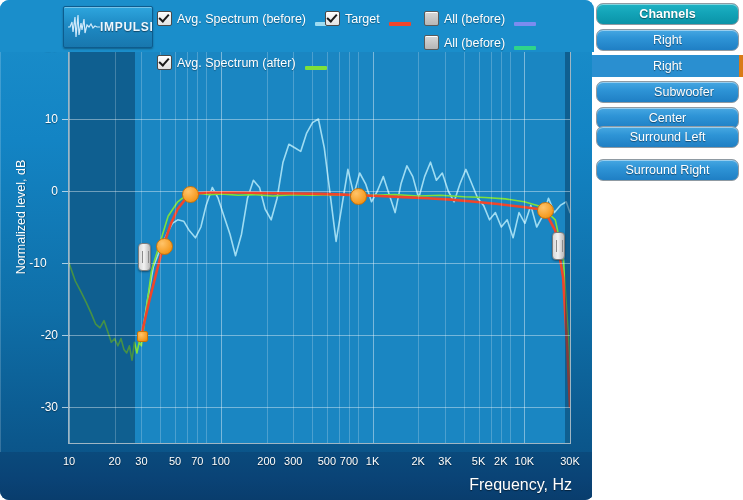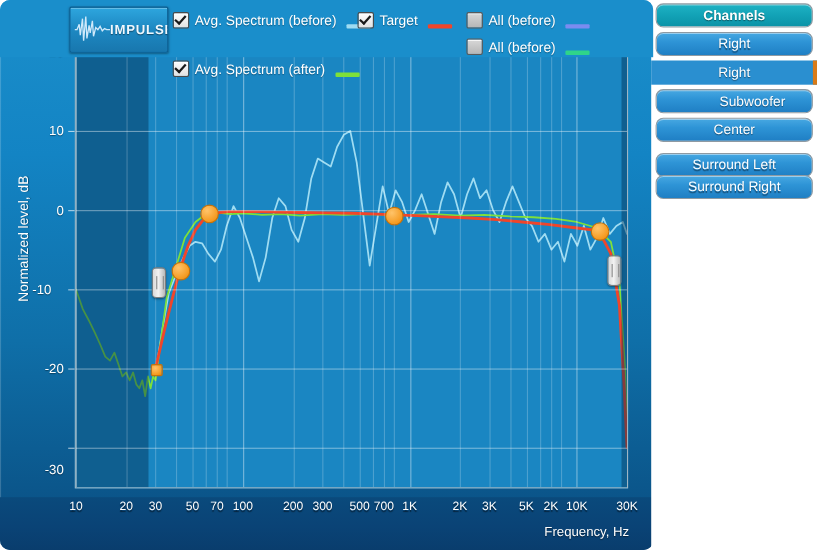--- a/index.html
+++ b/index.html
@@ -71,21 +71,21 @@
   .vline.major{background:rgba(255,255,255,.42);}
   .hline{position:absolute;left:0;width:100%;height:1px;background:rgba(255,255,255,.40);}
 
   
   #xaxisband{
     position:absolute;left:0;top:452px;width:594px;height:48px;
     background:linear-gradient(180deg,#0a4a7c 0%,#0a4376 55%,#093d6d 100%);
   }
   .xtick{position:absolute;top:455px;color:#ffffff;font-size:11px;
          transform:translateX(-50%);text-shadow:0 1px 1px rgba(0,0,0,.5);}
-  #xlabel{position:absolute;right:22px;top:476px;color:#ffffff;font-size:12px;
+  #xlabel{position:absolute;right:22px;top:476px;color:#ffffff;font-size:16px;
           text-shadow:0 1px 1px rgba(0,0,0,.5);}
 
   .ytick{position:absolute;color:#ffffff;font-size:12px;text-align:right;
          width:40px;transform:translateY(-50%);
          text-shadow:0 1px 1px rgba(0,0,0,.4);}
   .ytickmark{position:absolute;width:6px;height:1px;background:rgba(255,255,255,.65);}
   #ylabel{
     position:absolute;left:-54px;top:210px;width:150px;color:#ffffff;font-size:12.5px;
     transform:rotate(-90deg);text-align:center;
     text-shadow:0 1px 1px rgba(0,0,0,.4);
@@ -143,21 +143,21 @@
           <div class="ytick" style="left: 18px; top: 47px;">20</div>
           <div class="ytickmark" style="left: 62px; top: 47px;"></div>
           <div class="ytick" style="left: 18px; top: 119px;">10</div>
           <div class="ytickmark" style="left: 62px; top: 119px;"></div>
           <div class="ytick" style="left: 18px; top: 191px;">0</div>
           <div class="ytickmark" style="left: 62px; top: 191px;"></div>
           <div class="ytick" style="left: 18px; top: 263px; text-align: center;">-10</div>
           <div class="ytickmark" style="left: 62px; top: 263px;"></div>
           <div class="ytick" style="left: 18px; top: 335px;">-20</div>
           <div class="ytickmark" style="left: 62px; top: 335px;"></div>
-          <div class="ytick" style="left: 18px; top: 407px; margin-top: 20px;">-30</div>
+          <div class="ytick" style="left: 18px; top: 407px;">-30</div>
           <div class="ytickmark" style="left: 62px; top: 407px;"></div>
         </div>
 
       <div id="plot">
         <div id="shadeL"></div>
         <div id="shadeR"></div>
         <div id="gridlines">
             <div class="vline major" style="left: 0px;"></div>
             <div class="vline" style="left: 45.7px;"></div>
             <div class="vline" style="left: 72.4px;"></div>
@@ -272,18 +272,18 @@
     </div>
   </div>
 
   <div id="channels">
     <div class="chan head" style="top:3px">Channels</div>
     <div id="chan-list">
         <div class="chan" style="top: 29px;">Right</div>
         <div class="chan sel" style="top: 55px;">Right</div>
         <div class="chan" style="top: 81px; padding-left: 33px;">Subwoofer</div>
         <div class="chan" style="top: 107px;">Center</div>
-        <div class="chan" style="top: 139px; text-align: right;">Surround Left</div>
+        <div class="chan" style="top: 126px; text-align: right;">Surround Left</div>
         <div class="chan" style="top: 159px;">Surround Right</div>
       </div>
   </div>
 
 </div>
 
 </body></html>

